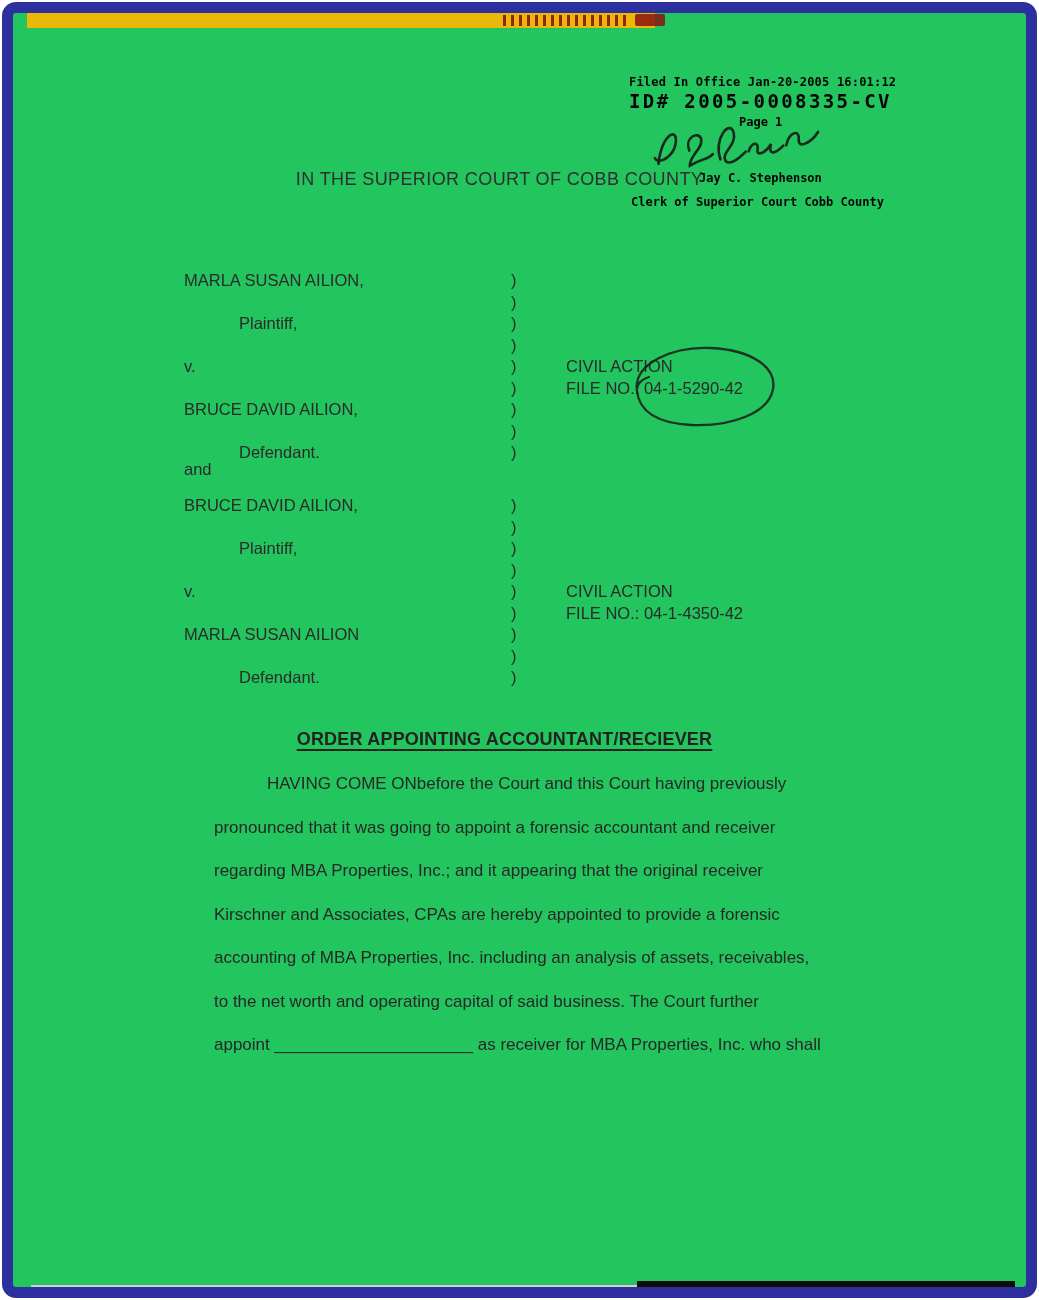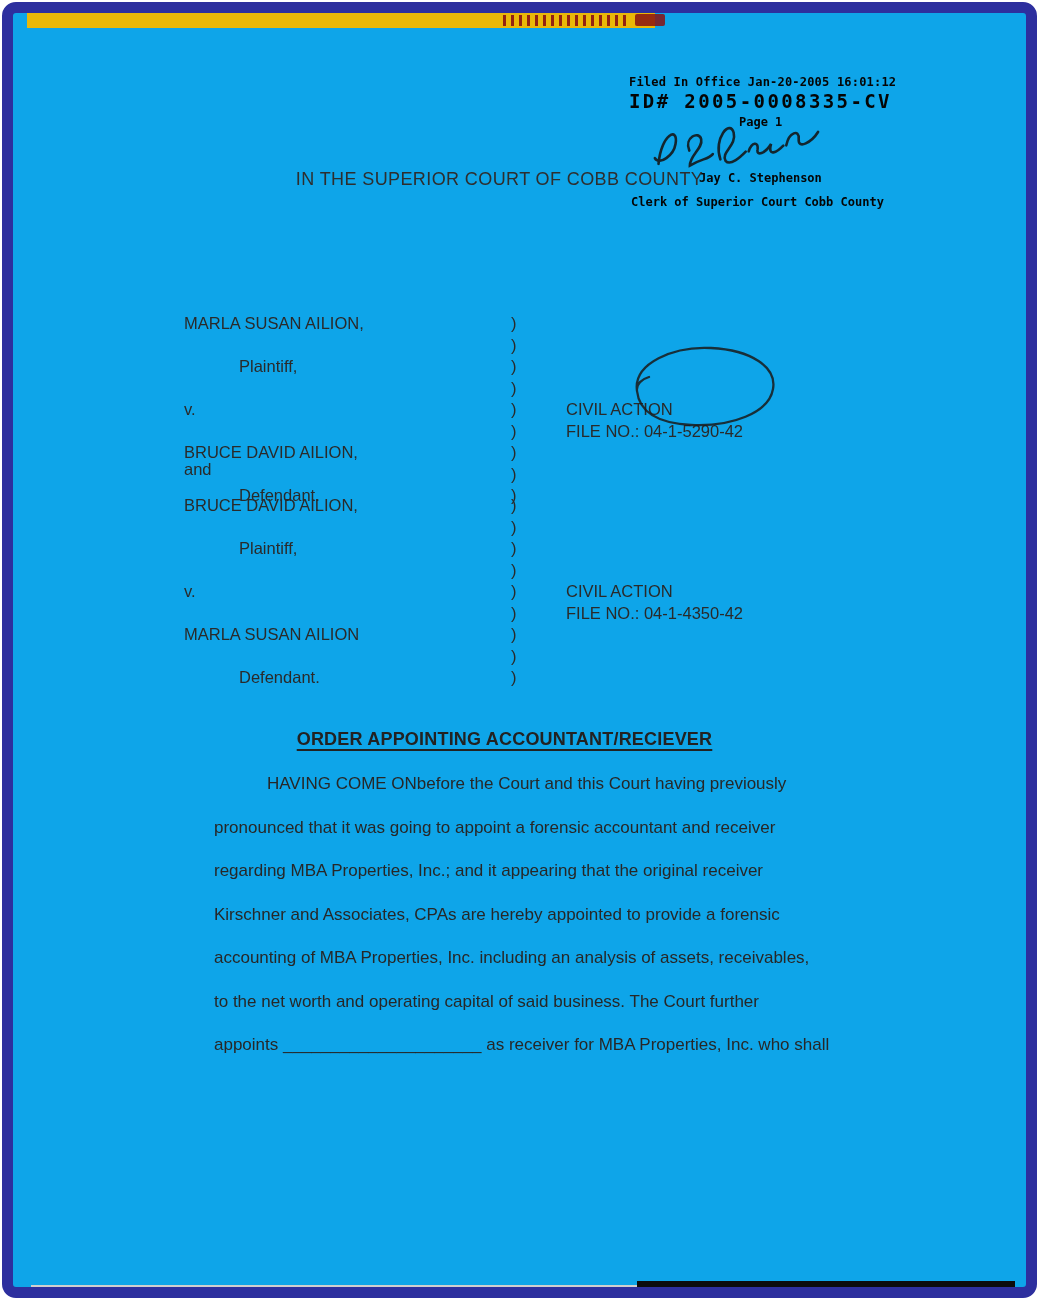--- a/index.html
+++ b/index.html
@@ -3,21 +3,21 @@
 <meta charset="utf-8">
 <title>Scanned Court Order</title>
 <style>
   * { margin:0; padding:0; box-sizing:border-box; }
   html,body { width:1039px; height:1300px; background:#ffffff; }
   body { font-family:"Liberation Sans", sans-serif; color:#2a2a2a; position:relative; }
 
   .frame {
     position:absolute; left:2px; top:2px; width:1035px; height:1296px;
     border:11px solid var(--border-blue, #2d2f9e);
-    border-radius:14px; background:#0ea5e9; overflow:hidden;padding-left:48px;
+    border-radius:14px; background:#22c55e; overflow:hidden;padding-left:48px;
   }
   .page { position:absolute; inset:0; }
 
   
   .top-strip { position:absolute; left:14px; top:0; width:628px; height:15px;
                background:var(--strip-yellow, #e9b808); }
   .strip-marks { position:absolute; left:476px; top:2px; width:126px; height:11px;
                background:repeating-linear-gradient(90deg, var(--strip-red,#8a1212) 0 3px, transparent 3px 8px);
                opacity:.9; }
   .strip-blob { position:absolute; left:608px; top:1px; width:30px; height:12px;
@@ -36,21 +36,21 @@
   .clerk-title { position:absolute; left:618px; top:174px; font:bold 12px "DejaVu Sans Mono", monospace; color:#050505; white-space:nowrap;margin-top:8px; }
 
   
   .court-1 { position:absolute; left:0; right:40px; top:156px; text-align:center;
              font-size:18px; letter-spacing:.4px; color:#2e2e2e; }
   .court-2 { position:absolute; left:0; right:40px; top:198px; text-align:center;
              font-size:18px; letter-spacing:.4px; color:#2e2e2e; }
 
   
   .caption { position:absolute; left:171px; width:720px; }
-  #cap1 { top:258px;margin-top:43px; }
+  #cap1 { top:258px; }
   #cap2 { top:483px; }
   .cap-row { position:relative; height:21.5px; font-size:16.5px; white-space:nowrap; }
   .cap-left { position:absolute; left:0; }
   .cap-left.indent { left:55px; }
   .cap-paren { position:absolute; left:327px; }
   .cap-right { position:absolute; left:382px; }
   .connector { position:absolute; left:171px; top:447px; font-size:16.5px; }
 
   .circle-svg { position:absolute; left:606px; top:326px; width:162px; height:94px; z-index:2; }
 
@@ -197,19 +197,19 @@
     <div class="order-heading">
       <span>ORDER APPOINTING ACCOUNTANT/RECIEVER</span>
     </div>
     <div class="order-body">
         <div class="body-line first">HAVING COME ONbefore the Court and this Court having previously</div>
         <div class="body-line">pronounced that it was going to appoint a forensic accountant and receiver</div>
         <div class="body-line">regarding MBA Properties, Inc.; and it appearing that the original receiver</div>
         <div class="body-line">Kirschner and Associates, CPAs are hereby appointed to provide a forensic</div>
         <div class="body-line">accounting of MBA Properties, Inc. including an analysis of assets, receivables,</div>
         <div class="body-line">to the net worth and operating capital of said business.  The Court further</div>
-        <div class="body-line">appoints _____________________ as receiver for MBA Properties, Inc. who shall</div>
+        <div class="body-line">appoint _____________________ as receiver for MBA Properties, Inc. who shall</div>
       </div>
 
     <div class="bottom-line"></div>
     <div class="bottom-bar"></div>
   </div>
 </div>
 
 </body></html>

